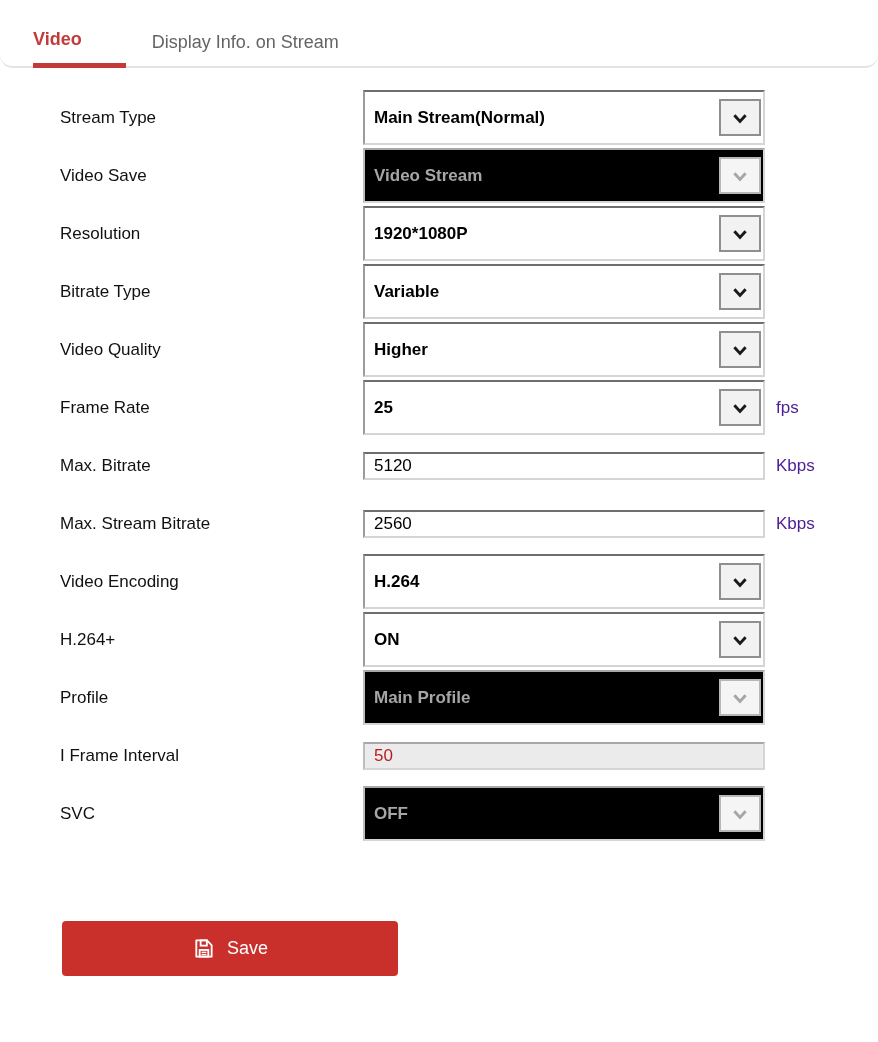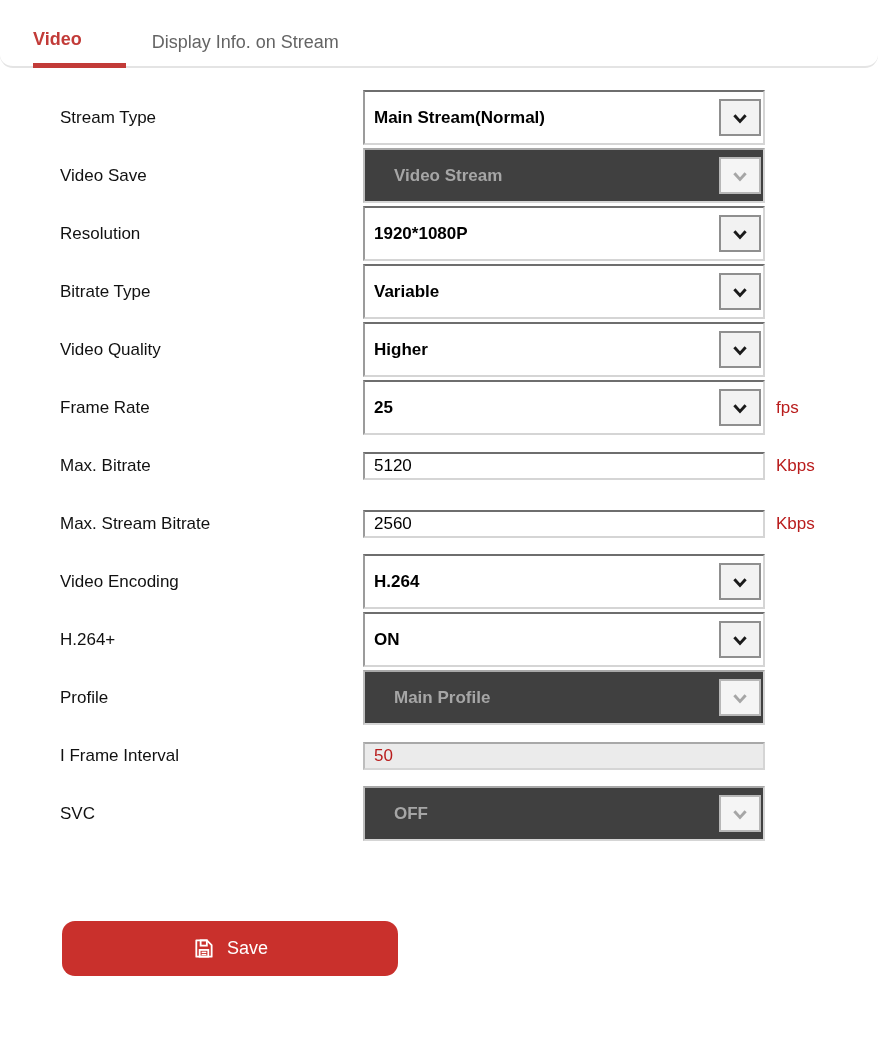--- a/index.html
+++ b/index.html
@@ -35,41 +35,41 @@
   }
   .selectbox .val {
     flex:1; padding-left:9px; font-size:17px; color:#000;
     white-space:nowrap; overflow:hidden;
   }
   .arrowbox {
     width:42px; height:37px; margin-right:2px; flex:0 0 auto;
     background:#f2f2f2; border:2px solid #8f8f8f; box-sizing:border-box;
     display:flex; align-items:center; justify-content:center;
   }
-  .selectbox.disabled { cursor:default; background:#404040;
-    border-top-color:#a8a8a8; border-left-color:#bdbdbd;padding-left:20px; }
+  .selectbox.disabled { cursor:default; background:#000000;
+    border-top-color:#a8a8a8; border-left-color:#bdbdbd; }
   .selectbox.disabled .val { color:#a6a6a6; }
   .selectbox.disabled .arrowbox { border-color:#b7b7b7; background:#f5f5f5; }
 
   .textbox {
     width:402px; height:28px; box-sizing:border-box; background:#fff;
     border-top:2px solid #6e6e6e; border-left:2px solid #9b9b9b;
     border-right:2px solid #d5d5d5; border-bottom:2px solid #d5d5d5;
     padding:0 0 0 9px; font-size:17px; color:#000;
     font-family:"Liberation Sans", sans-serif; outline:none;
   }
   .textbox.disabled { background:#ebebeb; color:#b91c1c;
     border-top-color:#a8a8a8; border-left-color:#bdbdbd; }
 
-  .unit { margin-left:11px; font-size:17px; color:#b91c1c; }
+  .unit { margin-left:11px; font-size:17px; color:#4c1d95; }
 
   
   .save-row { margin-top:85px; padding-left:62px; }
   .save-btn {
-    width:336px; height:55px; background:#c9302c; border:none; border-radius:13px;
+    width:336px; height:55px; background:#c9302c; border:none; border-radius:4px;
     color:#fff; font-size:18px; display:flex; align-items:center; justify-content:center;
     gap:12px; cursor:pointer; font-family:"Liberation Sans", sans-serif;
   }
   .save-btn svg { display:block; }
 </style>
 </head>
 <body>
 
 <div class="page">
 

